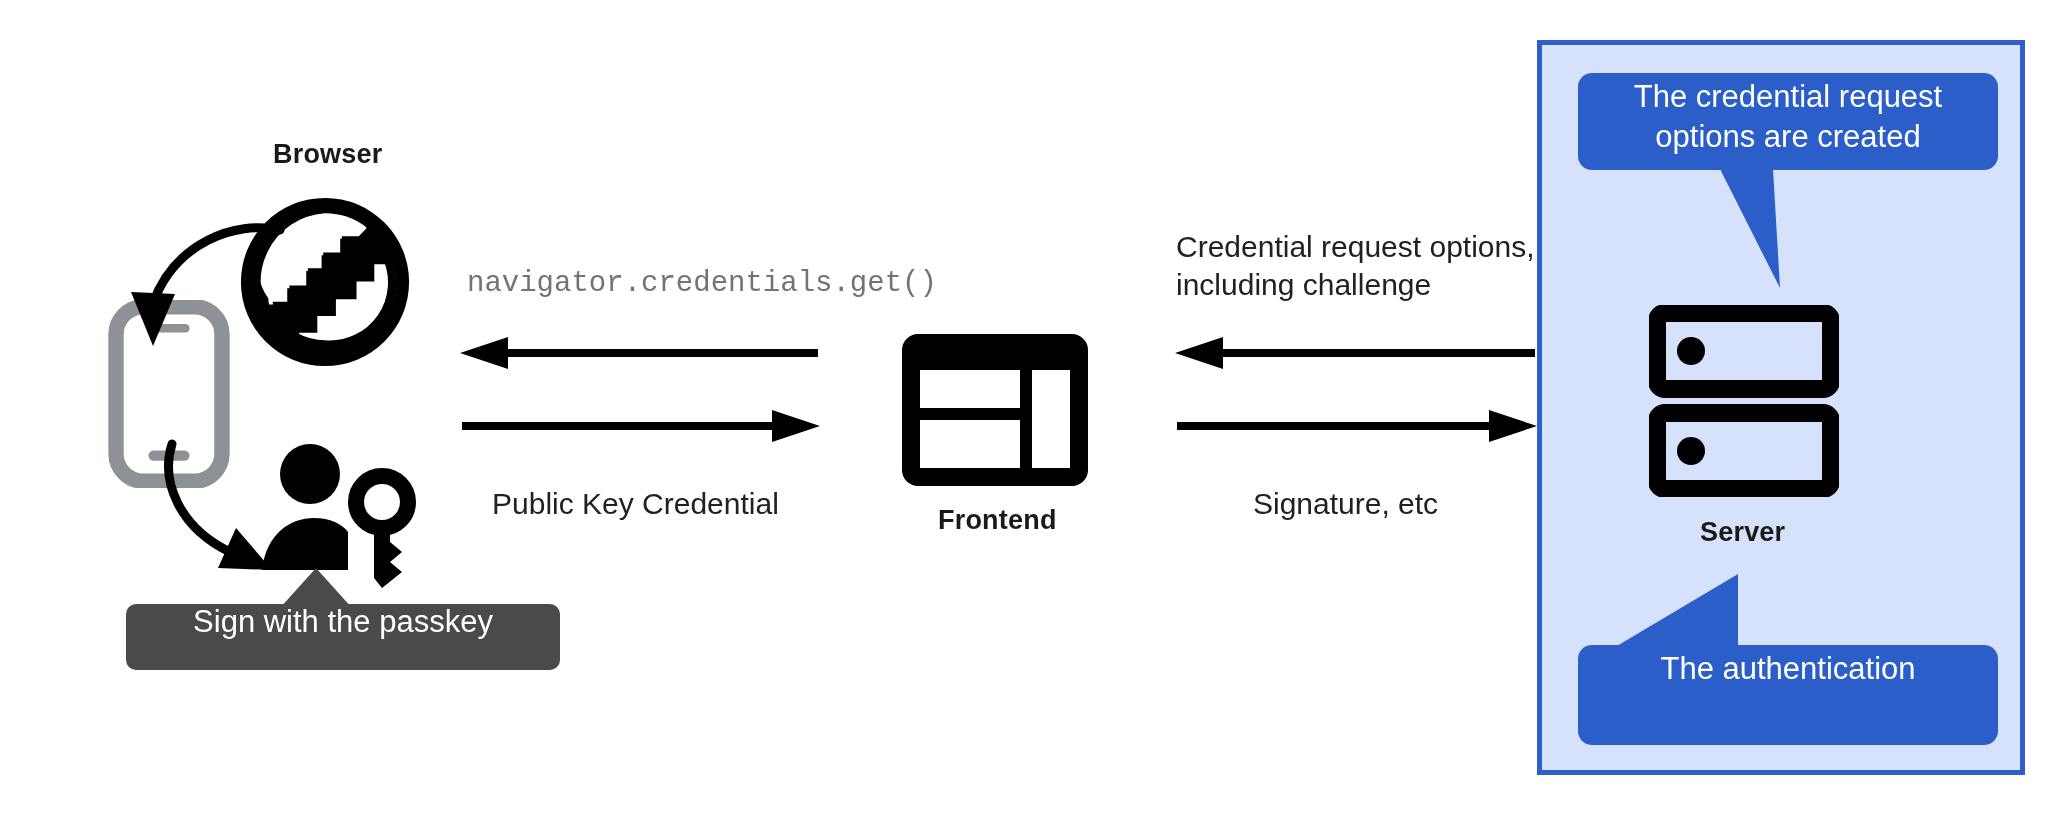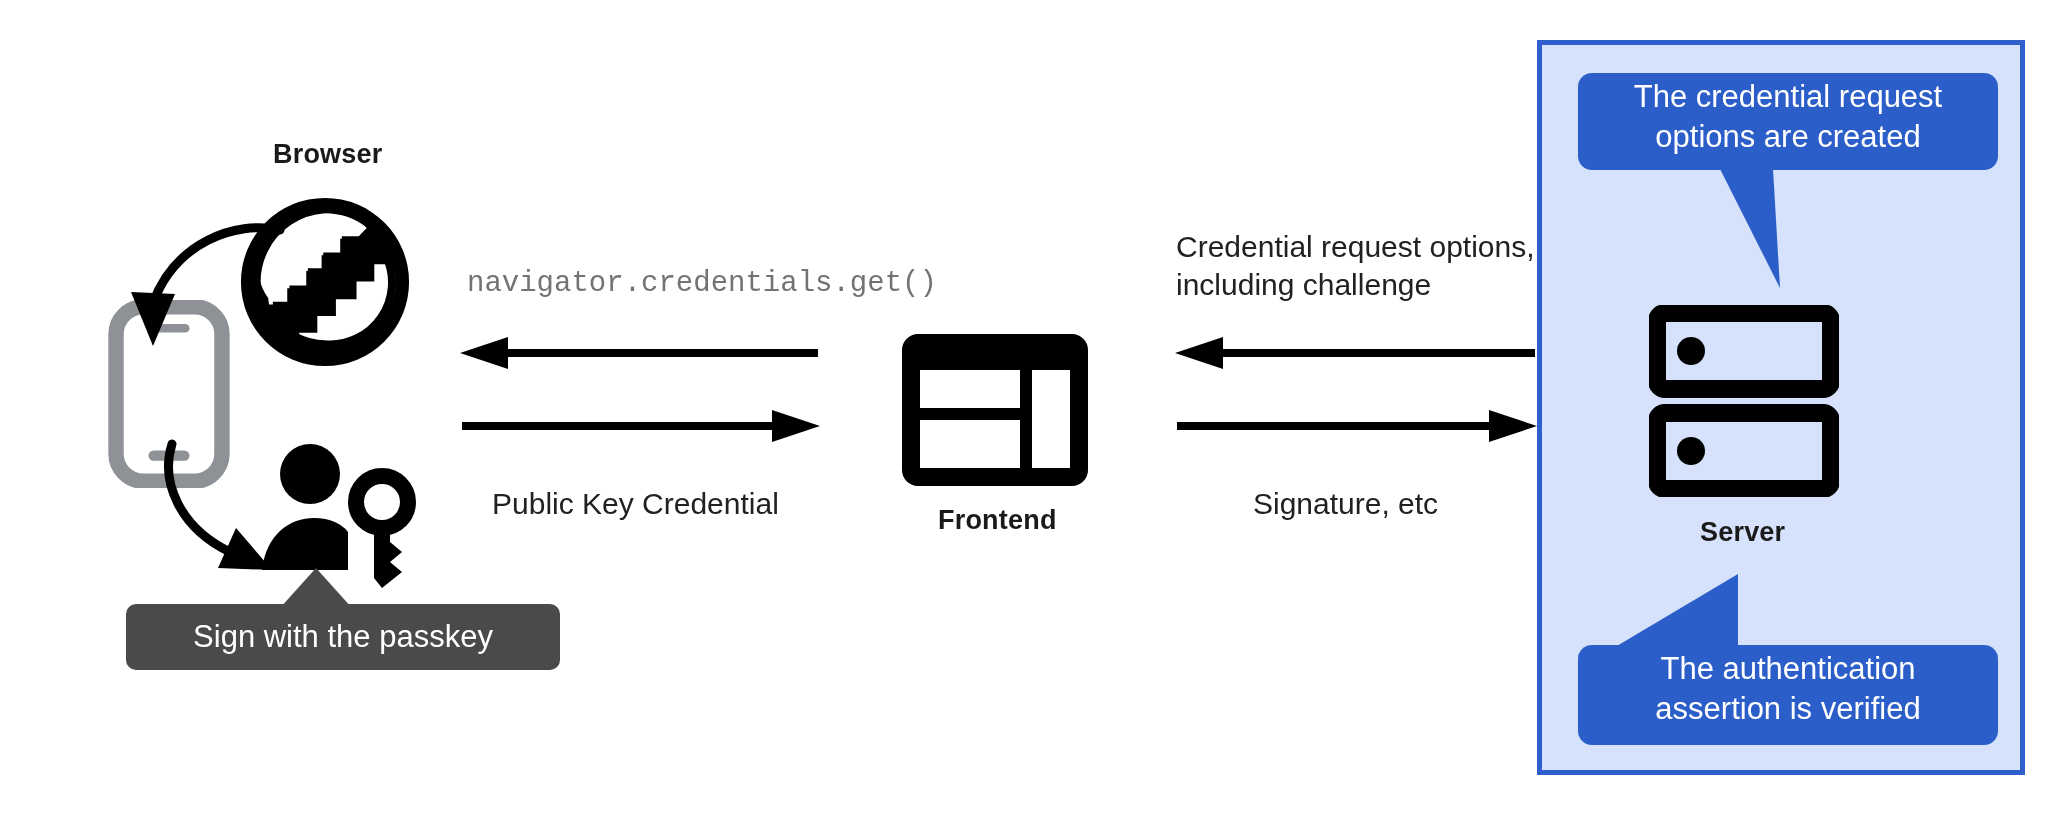--- a/index.html
+++ b/index.html
@@ -71,21 +71,21 @@
   #passkey-tooltip {
     left: 126px;
     top: 604px;
     width: 434px;
     height: 66px;
     background: #4a4a4a;
     border-radius: 10px;
     color: #ffffff;
     font-size: 31px;
     display: flex;
-    align-items: center;
+    align-items: flex-start;
     justify-content: center;
     box-sizing: border-box;
   }
   #passkey-tooltip-tail {
     left: 280px;
     top: 568px;
     width: 0;
     height: 0;
     border-left: 36px solid transparent;
     border-right: 36px solid transparent;
@@ -190,16 +190,15 @@
     <circle cx="21" cy="73" r="7" fill="#000000"></circle>
   </svg>
 
   <div class="abs label-bold" style="left:1700px; top:517px;">Server</div>
 
   <svg class="abs" style="left:1560px; top:566px;" width="440" height="180" viewBox="0 0 440 180">
     <path d="M40 90 L 178 8 L 178 90 Z" fill="#2b5ec9"></path>
   </svg>
   <div class="abs bubble" style="left:1578px; top:645px; width:420px; height:100px;">
     <div>The authentication</div>
-    <div>assertion is verified</div>
   </div>
 
 </div>
 
 </body></html>

